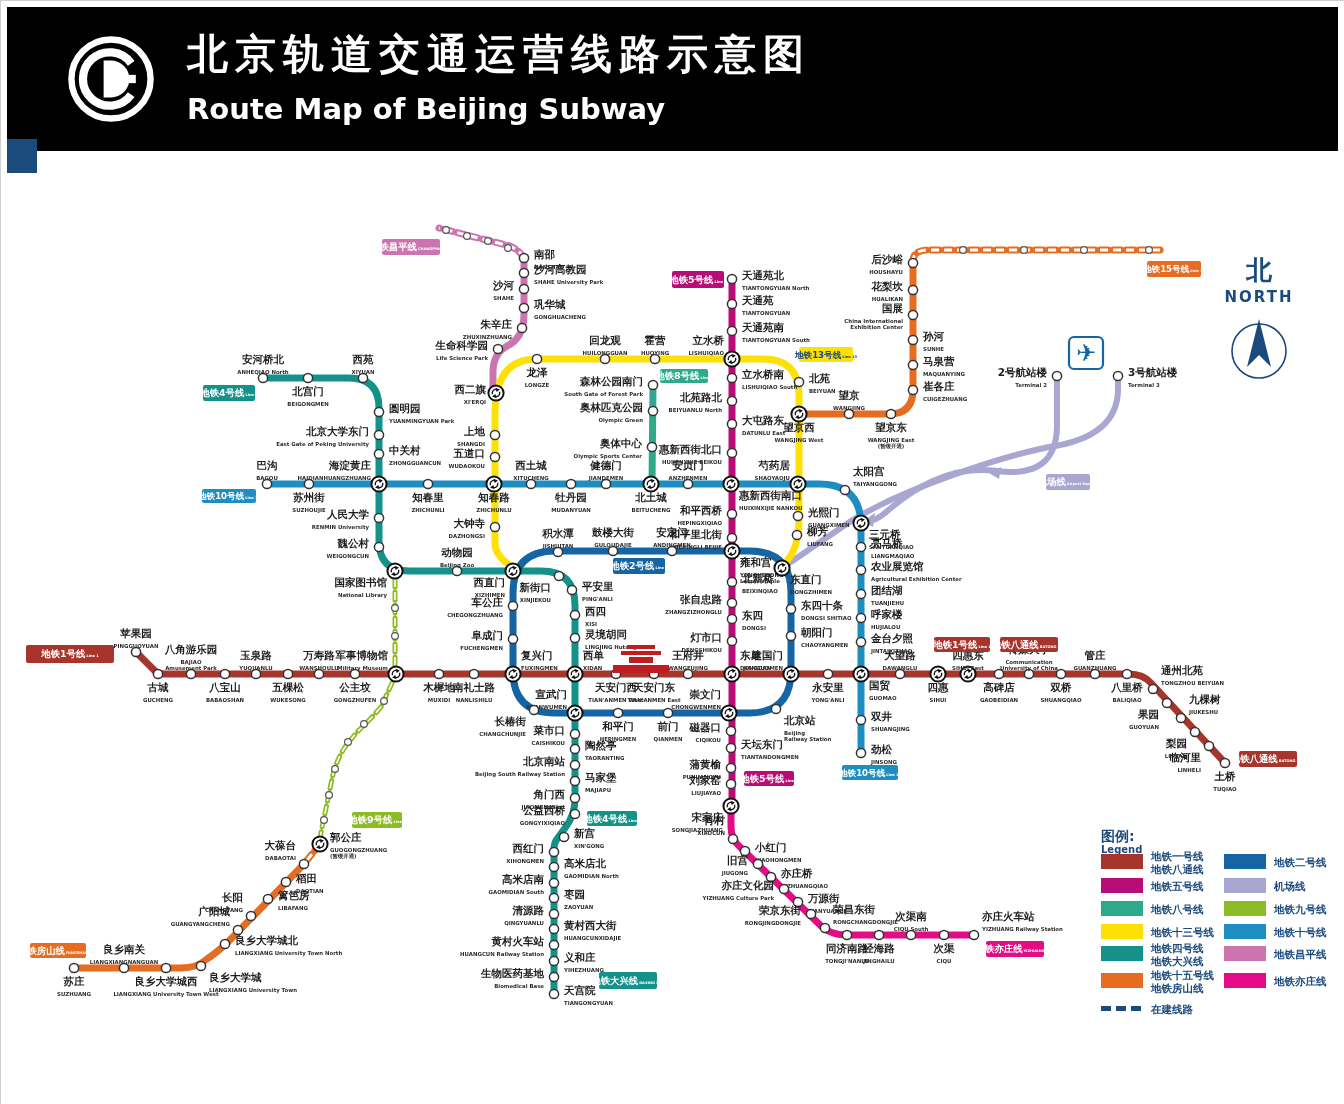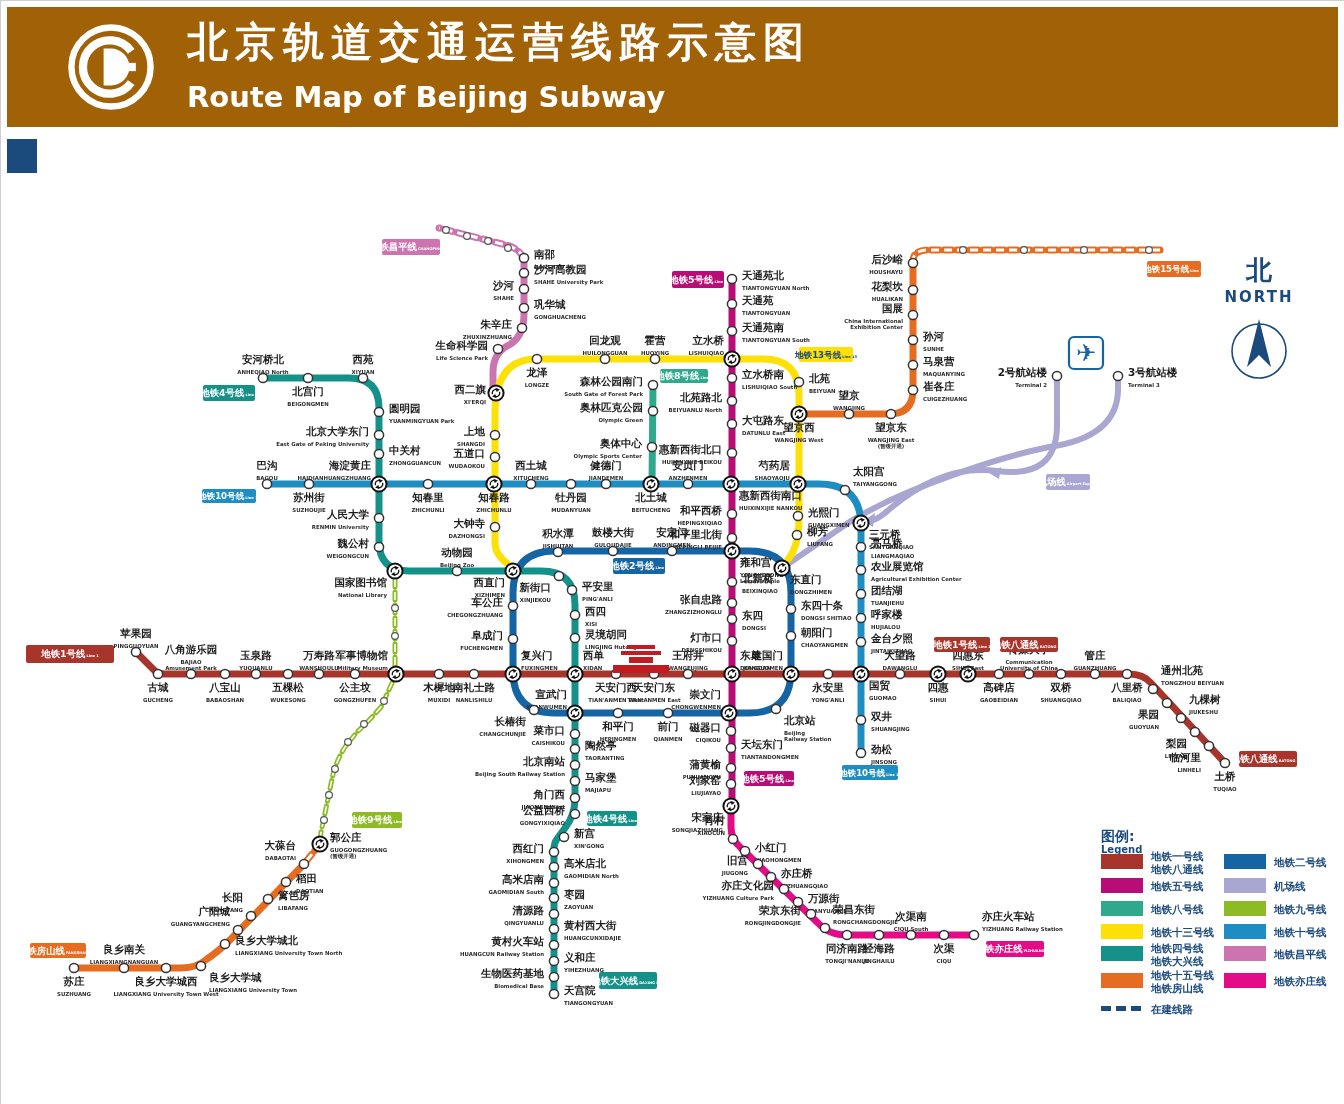--- a/index.html
+++ b/index.html
@@ -1,17 +1,17 @@
 <!DOCTYPE html>
 <html><head>
 <meta charset="utf-8">
 <style>
   html,body{margin:0;padding:0;background:#e9e9e9;font-family:"DejaVu Sans","Liberation Sans",sans-serif;}
   .page{position:relative;width:1344px;height:1104px;background:#fff;border:1px solid #cfcfcf;overflow:hidden;margin:0 auto;}
-  header{position:absolute;left:6px;top:6px;width:1331px;height:120px;background:#a16207;display:flex;align-items:center;z-index:2;}
+  header{position:absolute;left:6px;top:6px;width:1331px;height:144px;background:#000000;display:flex;align-items:center;z-index:2;}
   .logo{width:92px;height:92px;margin-left:58px;flex:0 0 auto;}
   .titles{margin-left:30px;color:#fff;line-height:1.05;}
   .titles h1{margin:0;font-size:41px;letter-spacing:7px;font-weight:bold;}
   .titles h2{margin:18px 0 0 0;font-size:29px;font-weight:bold;letter-spacing:0px;}
   .header-tab{position:absolute;left:6px;top:138px;width:30px;height:34px;background:#1b4a7d;z-index:2;}
   #map-svg{position:absolute;left:0;top:0;z-index:1;}
   text{font-family:"DejaVu Sans","Liberation Sans",sans-serif;}
 </style>
 </head>
 <body>

